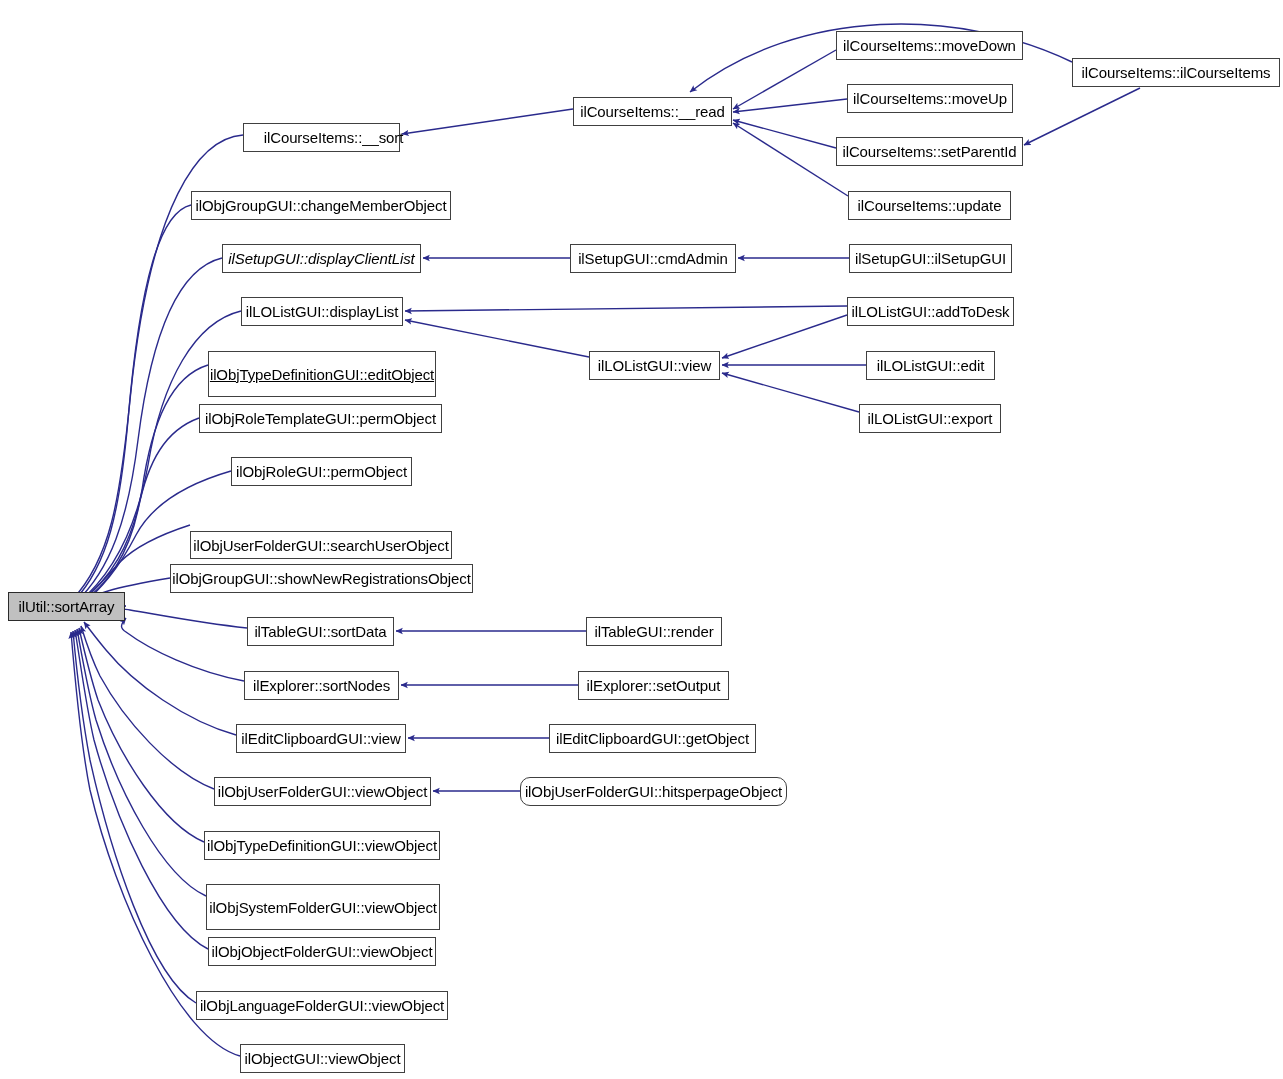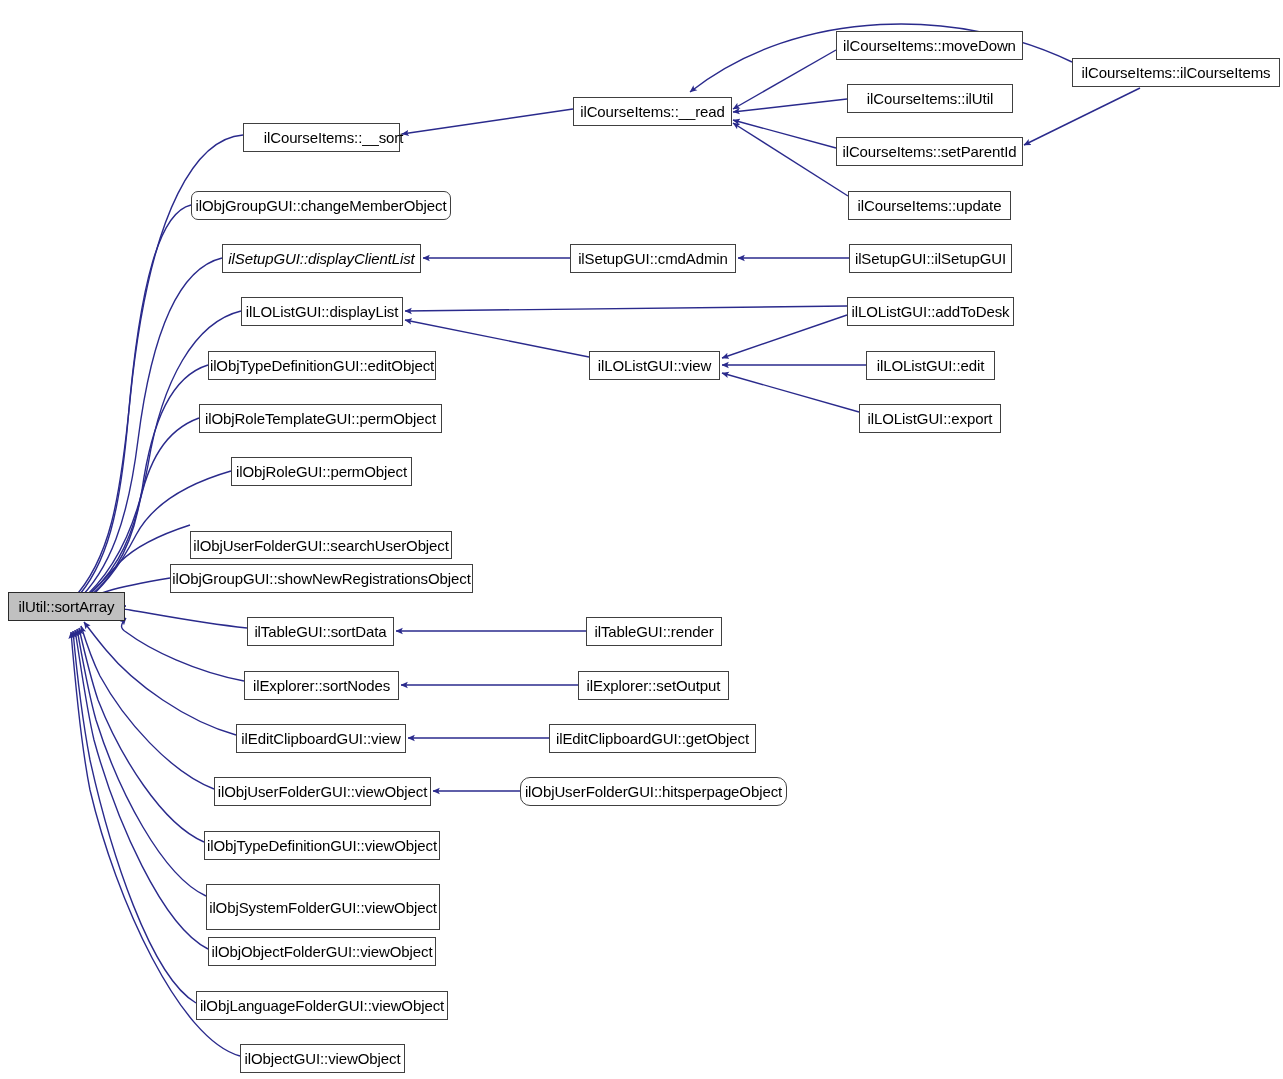--- a/index.html
+++ b/index.html
@@ -100,30 +100,30 @@
       </g>
   </svg>
 
   <div id="nodes">
       <div class="node root" style="left: 8px; top: 592px; width: 117px; height: 29px;">
         <span>ilUtil::sortArray</span>
       </div>
       <div class="node" style="left: 243px; top: 123px; width: 157px; height: 29px; padding-left: 24px;">
         <span>ilCourseItems::__sort</span>
       </div>
-      <div class="node" style="left: 191px; top: 191px; width: 260px; height: 29px; border-radius: 7px;">
+      <div class="node" style="left: 191px; top: 191px; width: 260px; height: 29px;">
         <span>ilObjGroupGUI::changeMemberObject</span>
       </div>
       <div class="node" style="left: 222px; top: 244px; width: 199px; height: 29px; font-style: italic;">
         <span>ilSetupGUI::displayClientList</span>
       </div>
       <div class="node" style="left: 241px; top: 297px; width: 162px; height: 29px;">
         <span>ilLOListGUI::displayList</span>
       </div>
-      <div class="node" style="left: 208px; top: 351px; width: 228px; height: 29px;">
+      <div class="node" style="left: 208px; top: 351px; width: 228px; height: 46px; text-decoration: underline;">
         <span>ilObjTypeDefinitionGUI::editObject</span>
       </div>
       <div class="node" style="left: 199px; top: 404px; width: 243px; height: 29px;">
         <span>ilObjRoleTemplateGUI::permObject</span>
       </div>
       <div class="node" style="left: 231px; top: 457px; width: 181px; height: 29px; text-align: center;">
         <span>ilObjRoleGUI::permObject</span>
       </div>
       <div class="node" style="left: 190px; top: 531px; width: 262px; height: 28px;">
         <span>ilObjUserFolderGUI::searchUserObject</span>
@@ -176,21 +176,21 @@
       <div class="node" style="left: 549px; top: 724px; width: 207px; height: 29px;">
         <span>ilEditClipboardGUI::getObject</span>
       </div>
       <div class="node" style="left: 520px; top: 777px; width: 267px; height: 29px; border-radius: 10px;">
         <span>ilObjUserFolderGUI::hitsperpageObject</span>
       </div>
       <div class="node" style="left: 836px; top: 31px; width: 187px; height: 29px;">
         <span>ilCourseItems::moveDown</span>
       </div>
       <div class="node" style="left: 847px; top: 84px; width: 166px; height: 29px;">
-        <span>ilCourseItems::ilUtil</span>
+        <span>ilCourseItems::moveUp</span>
       </div>
       <div class="node" style="left: 836px; top: 137px; width: 187px; height: 29px;">
         <span>ilCourseItems::setParentId</span>
       </div>
       <div class="node" style="left: 848px; top: 191px; width: 163px; height: 29px;">
         <span>ilCourseItems::update</span>
       </div>
       <div class="node" style="left: 849px; top: 244px; width: 163px; height: 29px;">
         <span>ilSetupGUI::ilSetupGUI</span>
       </div>

